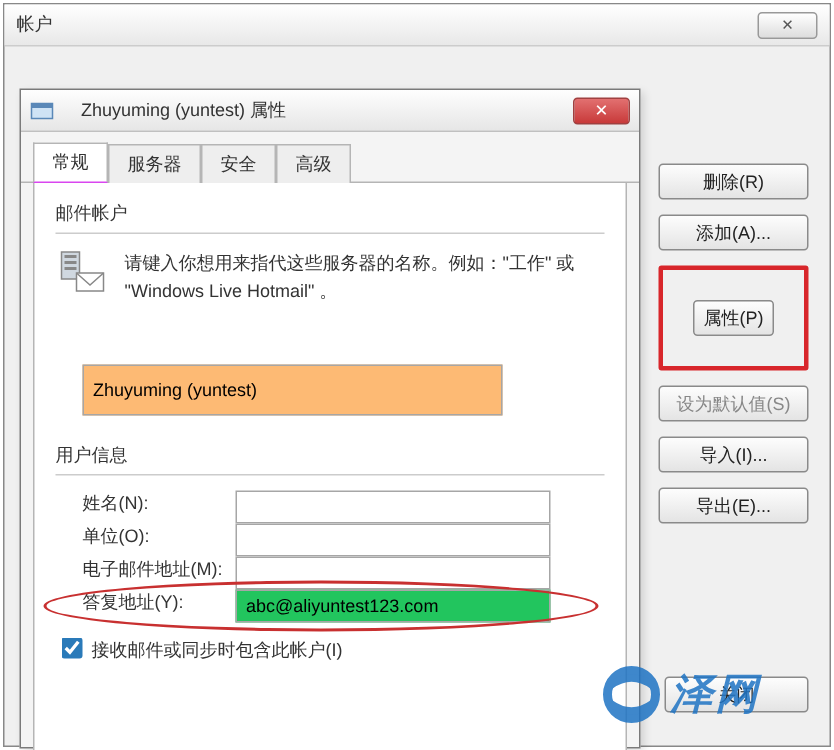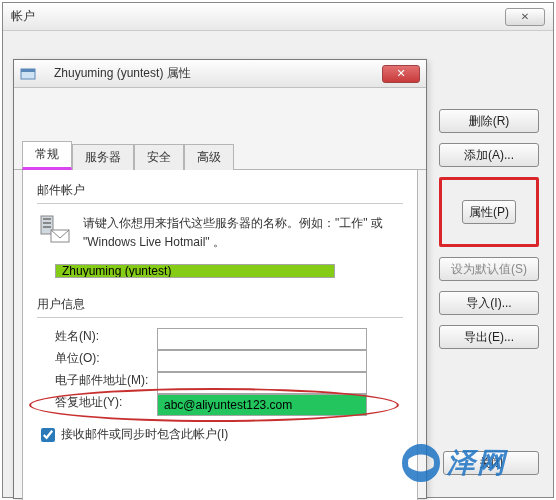--- a/index.html
+++ b/index.html
@@ -22,42 +22,42 @@
 
 
 .props-dialog { position: absolute; left: 10px; top: 28px; width: 414px; height: 440px; background: #f4f4f4; border: 1px solid #7a7a7a; box-shadow: 2px 2px 6px rgba(0,0,0,0.15); }
 .props-titlebar { height: 28px; background: linear-gradient(#fefefe,#e6e6e6); border-bottom: 1px solid #c0c0c0; display: flex; align-items: center; padding: 0 6px; gap: 18px; }
 .props-icon { width: 16px; height: 16px; display: inline-block; }
 .props-title { flex: 1; color: #333; }
 .dlg-close { width: 38px; height: 18px; border: 1px solid #a04040; border-radius: 3px; background: linear-gradient(#e27070,#c83a3a); color: #fff; display: flex; align-items: center; justify-content: center; font-size: 11px; cursor: pointer; }
 
 .tabs { display: flex; align-items: flex-end; border-bottom: 1px solid #b5b5b5; padding: 6px 8px 0 8px; gap: 0; background: #f4f4f4; }
 .tab { padding: 4px 12px; border: 1px solid #b5b5b5; border-bottom: none; background: #eee; cursor: pointer; position: relative; top: 1px; color: #333; }
-.tab.active { background: #fff; border-bottom: 3px solid #d946ef; margin-top: 46px; }
+.tab.active { background: #fff; border-bottom: 1px solid #d946ef; }
 
 .tab-panel { background: #fff; margin: 0 8px 8px 8px; border: 1px solid #b5b5b5; border-top: none; height: 386px; padding: 12px 14px; position: relative; }
 
 .group-label { color: #333; margin-bottom: 4px; }
 .group-line { border-top: 1px solid #ccc; margin-bottom: 10px; }
 .account-row { display: flex; gap: 10px; margin-bottom: 12px; }
 .account-icon { width: 36px; height: 32px; flex: none; }
 .account-text { color: #333; line-height: 1.6; }
 
 .name-field { margin: 0 0 18px 18px; }
-.name-field input { width: 280px; height: 14px; border: 1px solid #a6a6a6; padding: 0 6px; background: #84cc16; }
+.name-field input { width: 280px; height: 34px; border: 1px solid #a6a6a6; padding: 0 6px; background: #fdba74; margin-top: 27px; }
 
 .form-row { display: flex; align-items: flex-start; margin-bottom: 0; }
 .form-label { width: 120px; padding-left: 18px; color: #333; }
 .form-input { width: 210px; height: 22px; border: 1px solid #a6a6a6; padding: 0 6px; background: #22c55e; }
 .form-input.blank { background: #fff; }
 
 .reply-row-wrap { position: relative; display: inline-block; }
 .ellipse { position: absolute; left: -8px; top: -6px; width: 370px; height: 34px; border: 2px solid #c83030; border-radius: 50%/50%; pointer-events: none; }
 
-.checkbox-row { display: flex; align-items: center; gap: 6px; margin-top: 10px; padding-left: 4px; }
+.checkbox-row { display: flex; align-items: flex-start; gap: 6px; margin-top: 10px; padding-left: 4px; }
 .checkbox-row input { width: 14px; height: 14px; accent-color: #2a7ab9; }
 .checkbox-row label { color: #333; }
 
 
 .watermark { position: absolute; right: 46px; bottom: 14px; display: flex; align-items: center; gap: 6px; opacity: 0.85; pointer-events: none; }
 .watermark-text { font-size: 28px; font-weight: bold; color: #1f74c4; font-style: italic; letter-spacing: 2px; }
 </style>
 </head>
 <body>
 

